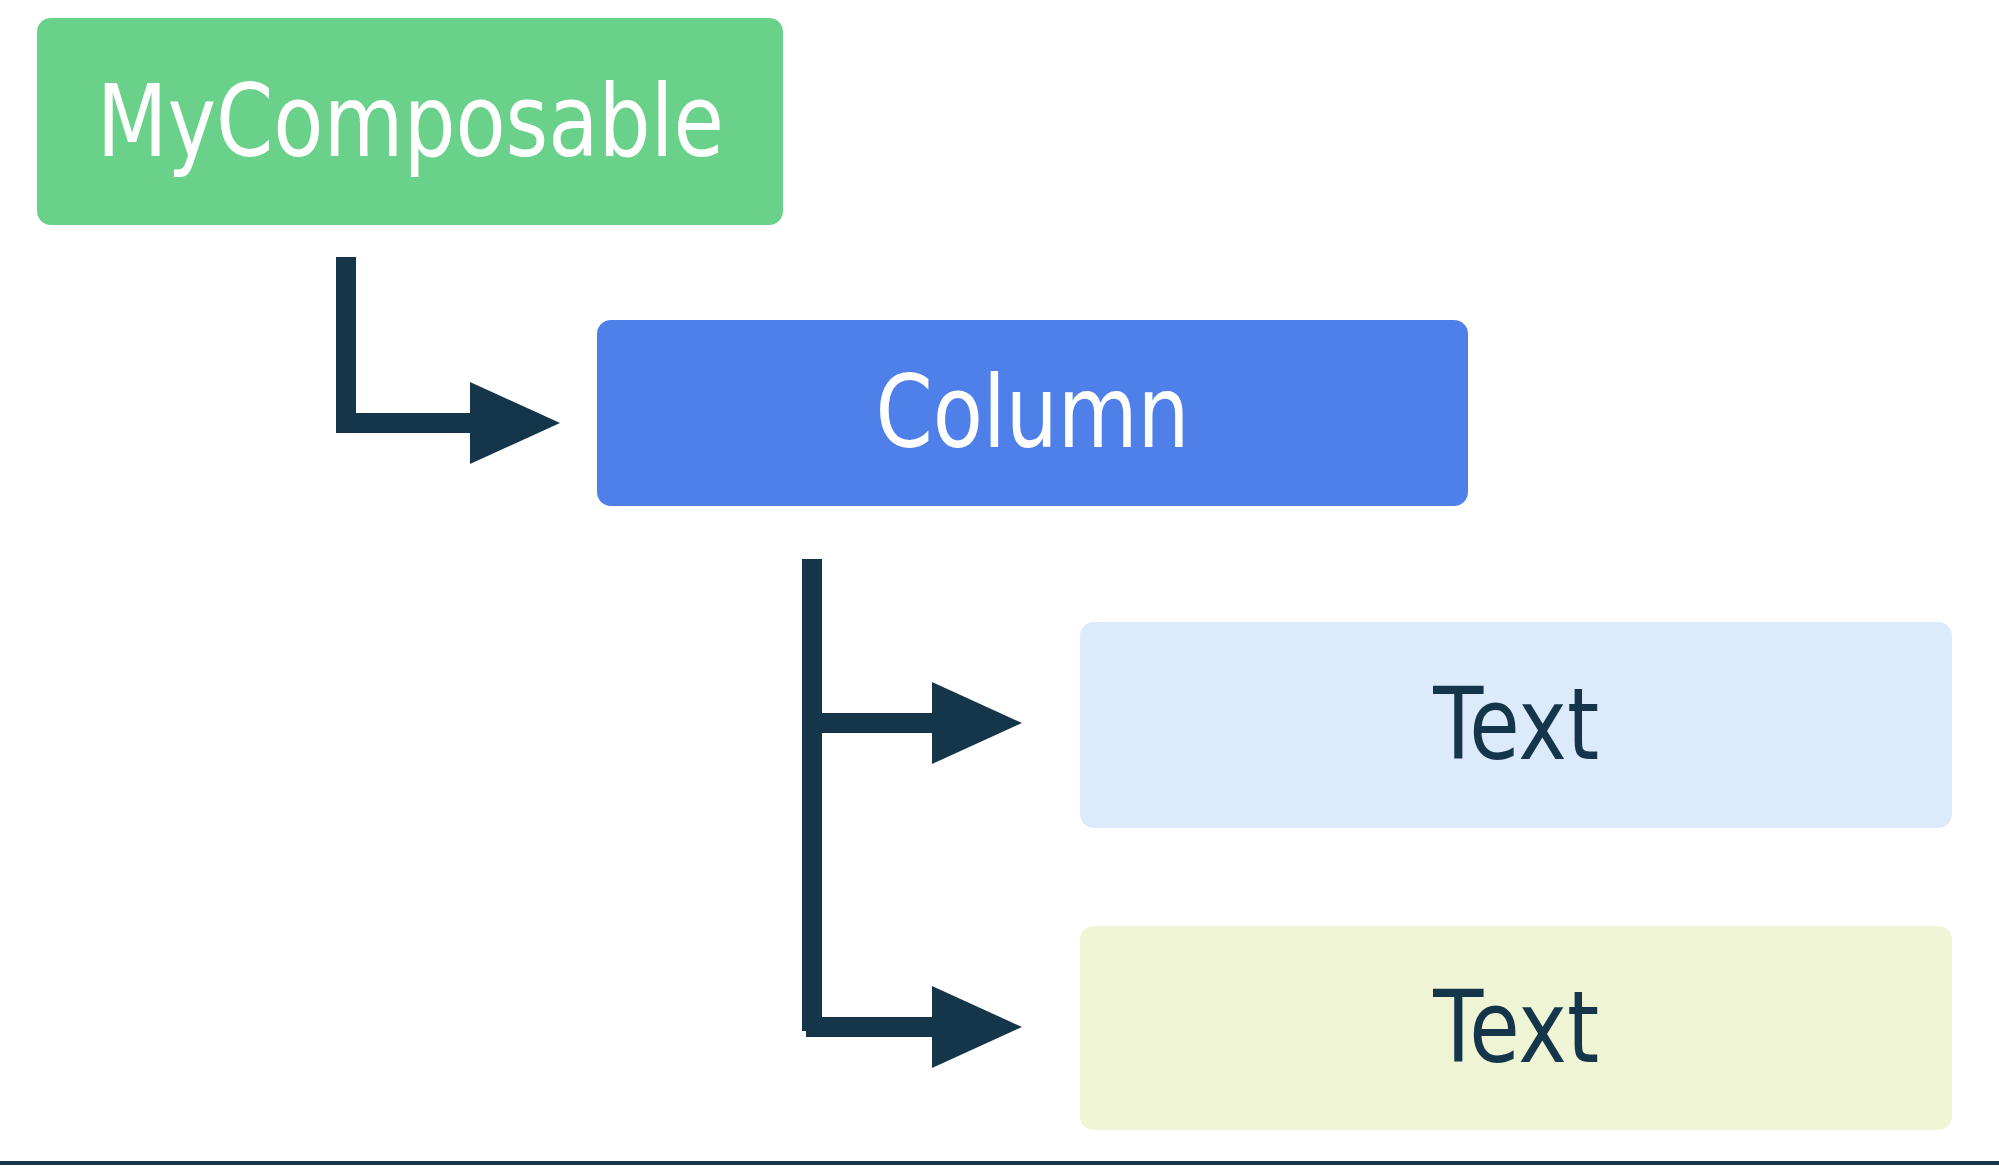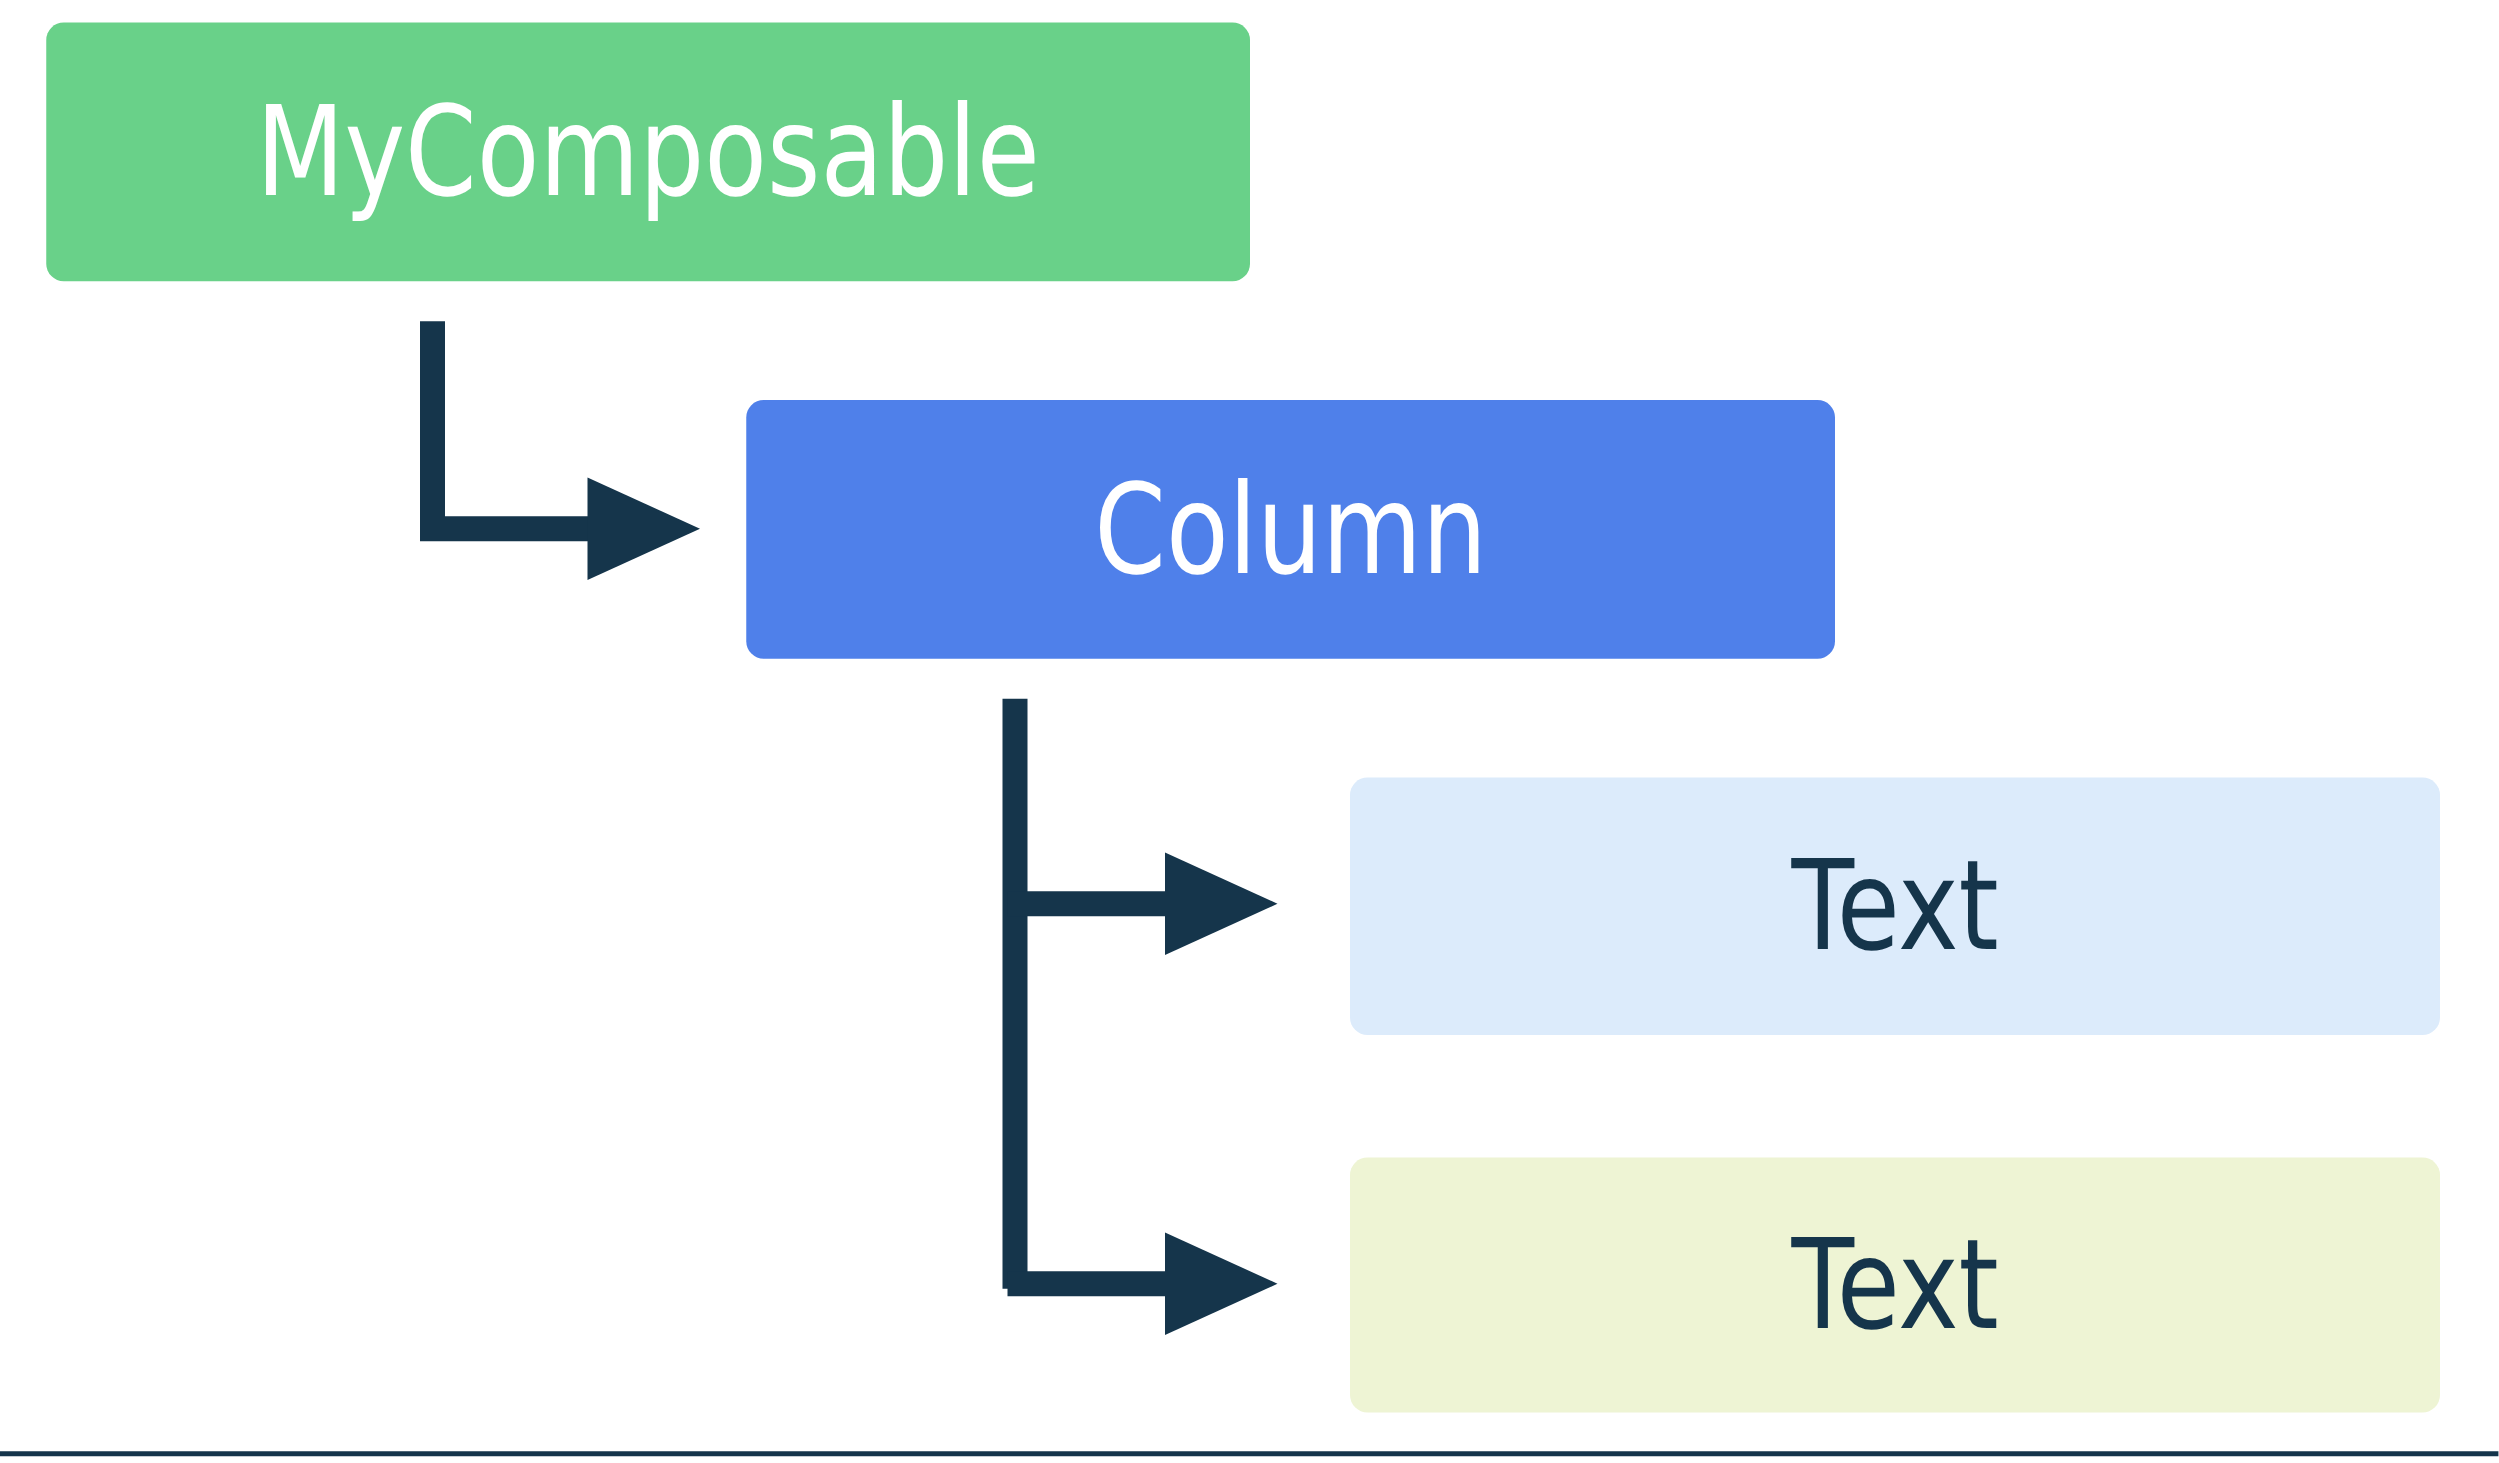--- a/index.html
+++ b/index.html
@@ -30,24 +30,24 @@
   .node .node-label {
     font-family: "DejaVu Sans", "Liberation Sans", sans-serif;
     font-weight: 400;
     line-height: 1;
     white-space: nowrap;
     transform: scaleX(0.82);
     transform-origin: center center;
   }
   
   #node-root {
-    left: 37px;  top: 18px;  width: 963px; height: 207px;
+    left: 37px;  top: 18px;  width: 746px; height: 207px;
   }
   #node-column {
-    left: 597px; top: 320px; width: 871px; height: 207px; border-radius: 14px;
+    left: 597px; top: 320px; width: 871px; height: 186px; border-radius: 14px;
   }
   #node-text-1 {
     left: 1080px; top: 622px; width: 872px; height: 206px;
   }
   #node-text-2 {
     left: 1080px; top: 926px; width: 872px; height: 204px;
   }
   #node-root .node-label,
   #node-column .node-label,
   #node-text-1 .node-label,

